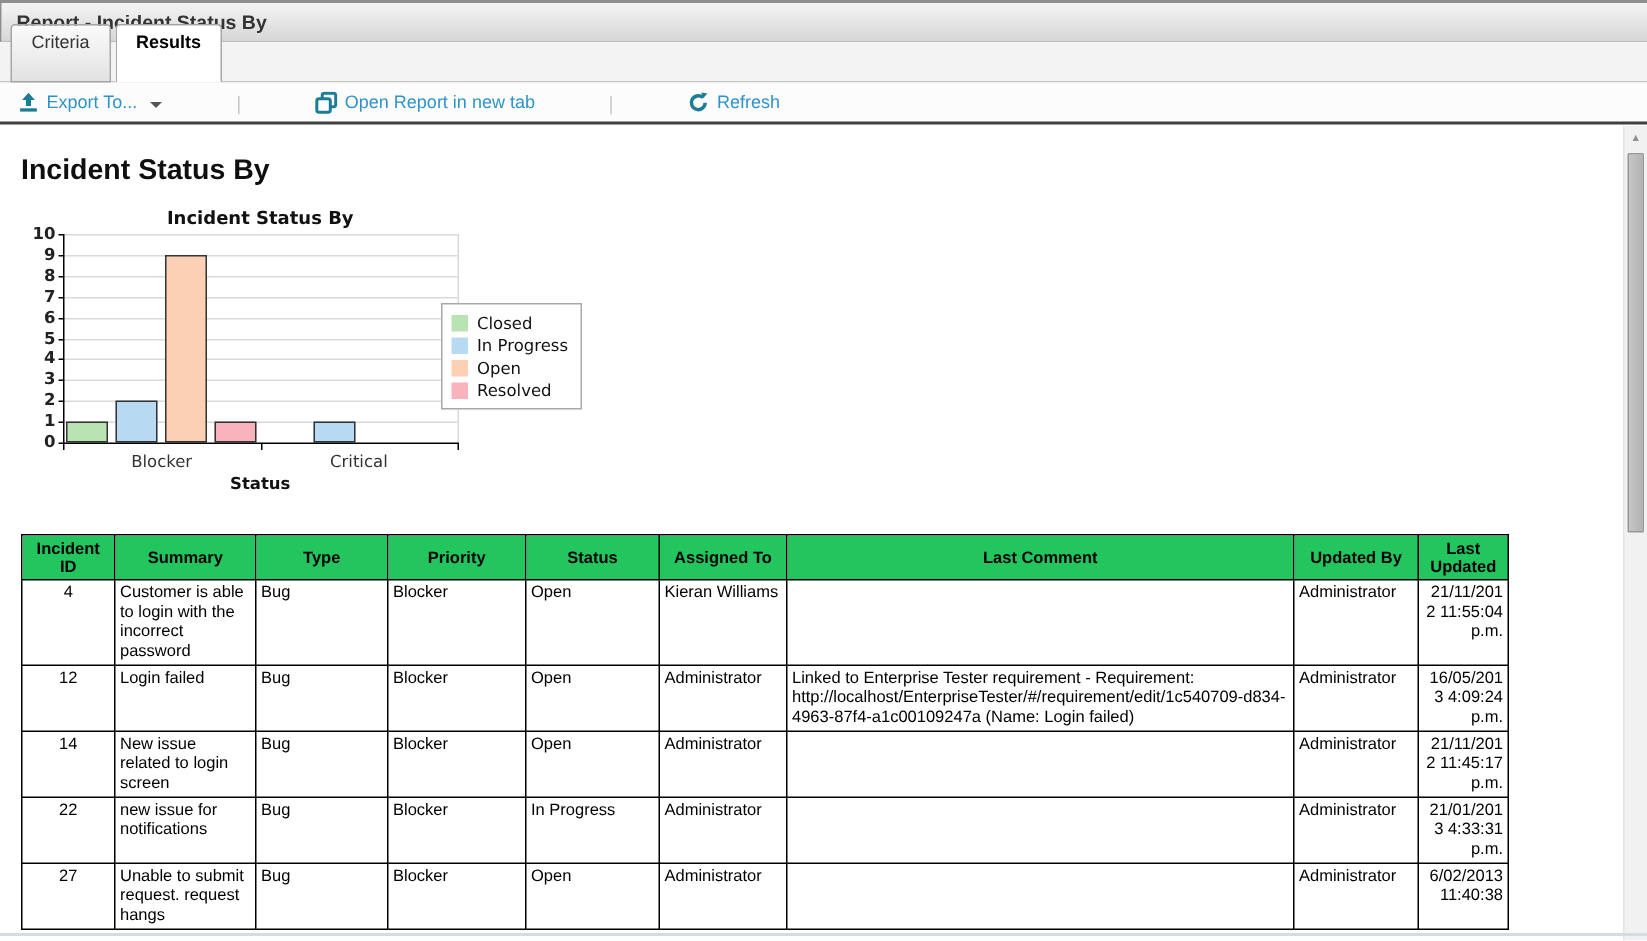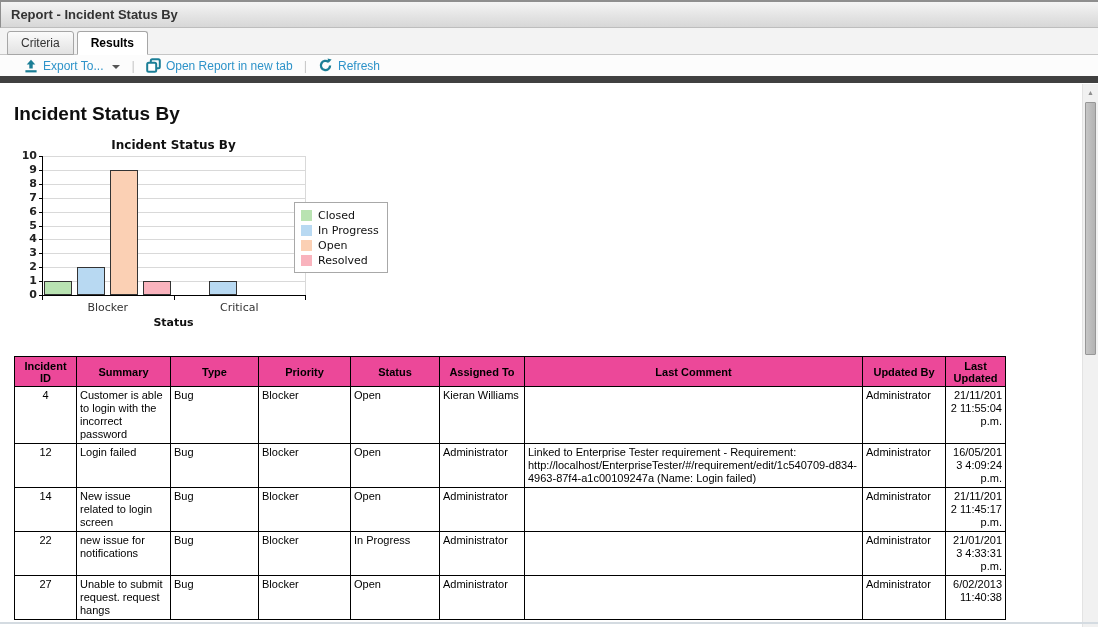--- a/index.html
+++ b/index.html
@@ -17,31 +17,31 @@
     border-bottom:1px solid #bdbdbd;
     font-size:13px; font-weight:bold; color:#333;
   }
 
   
   .tabstrip {
     height:27px; background:#f3f3f3; border-bottom:1px solid #c6c6c6;
     display:flex; align-items:flex-end; padding-left:7px; gap:3px;
   }
   .tab {
-    height:24px; margin-bottom:-1px; padding:4px 13px 0;
+    height:39px; margin-bottom:-1px; padding:4px 13px 0;
     border:1px solid #a6a6a6; border-radius:3px 3px 0 0;
     font-size:12px; color:#333; cursor:default;
     background:linear-gradient(#fbfbfb,#e2e2e2);
   }
   .tab.active { background:#fff; border-bottom-color:#fff; font-weight:bold; color:#000; }
 
   
   .toolbar {
-    height:28px; background:#fcfcfc; border-bottom:7px solid #404040;
-    display:flex; align-items:center; padding-left:21px; font-size:12px;
+    height:28px; background:#fcfcfc; border-bottom:2px solid #404040;
+    display:flex; align-items:center; padding-left:9px; font-size:12px;gap:38px;
   }
   .tbtn { display:flex; align-items:center; gap:5px; color:#2e93c9; padding:0 3px; cursor:default; }
   .tbtn svg { display:block; }
   .caret { width:0; height:0; border:4px solid transparent; border-top-color:#555; margin-left:4px; margin-top:7px; }
   .sep { color:#c9c9c9; margin:0 8px; font-size:13px; }
 
   
   .content {
     position:absolute; top:84px; left:0; right:16px; bottom:0;
     background:#fff; overflow:hidden; padding-left:14px;
@@ -69,21 +69,21 @@
   .report-data-h { font-size:13px; font-weight:bold; margin-top:19px; color:#0f0f0f; }
   table.report {
     border-collapse:collapse; table-layout:fixed; margin-top:22px;
     font-size:11px; line-height:13px; width:991px;
   }
   .report th, .report td {
     border:1px solid #000; padding:2px 3px; vertical-align:top;
     overflow:hidden; word-wrap:break-word;
   }
   .report th {
-    background:#ec4899; text-align:center; vertical-align:middle;
+    background:#22c55e; text-align:center; vertical-align:middle;
     font-size:11px; line-height:12px; font-weight:bold;
   }
   td.c-id { text-align:center; }
   td.c-date { text-align:right;margin-top:30px; }
 
   
   .scrollbar {
     position:absolute; top:84px; right:0; bottom:0; width:16px;
     background:#f1f1f1; border-left:1px solid #e3e3e3;
   }

